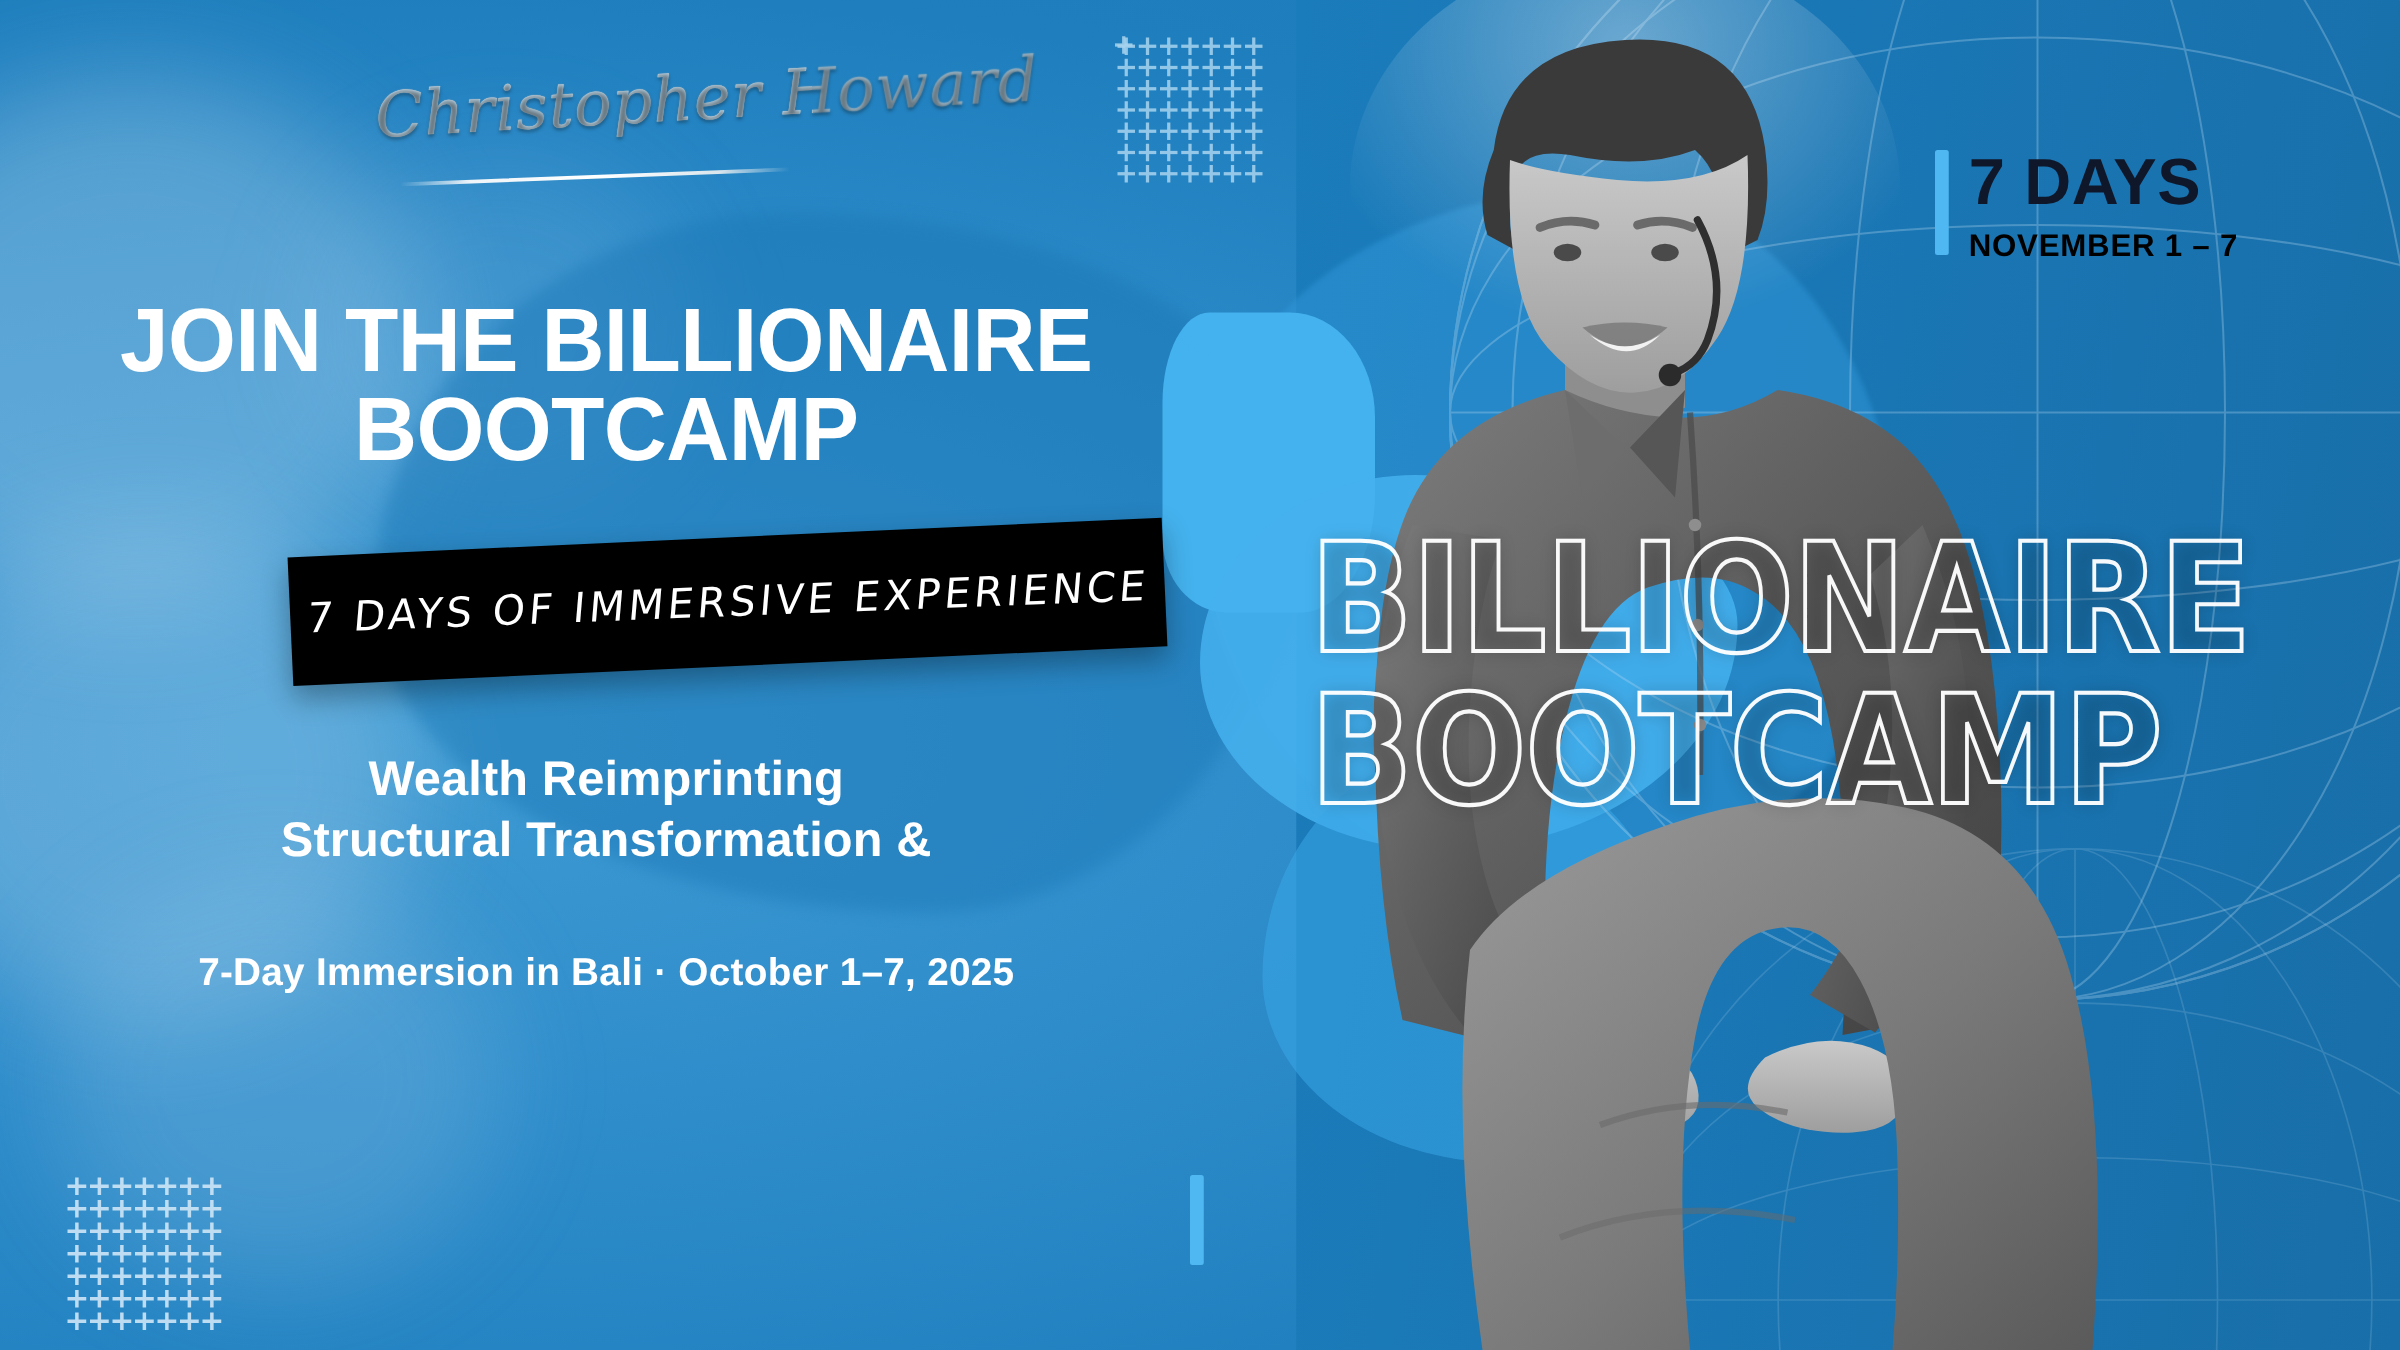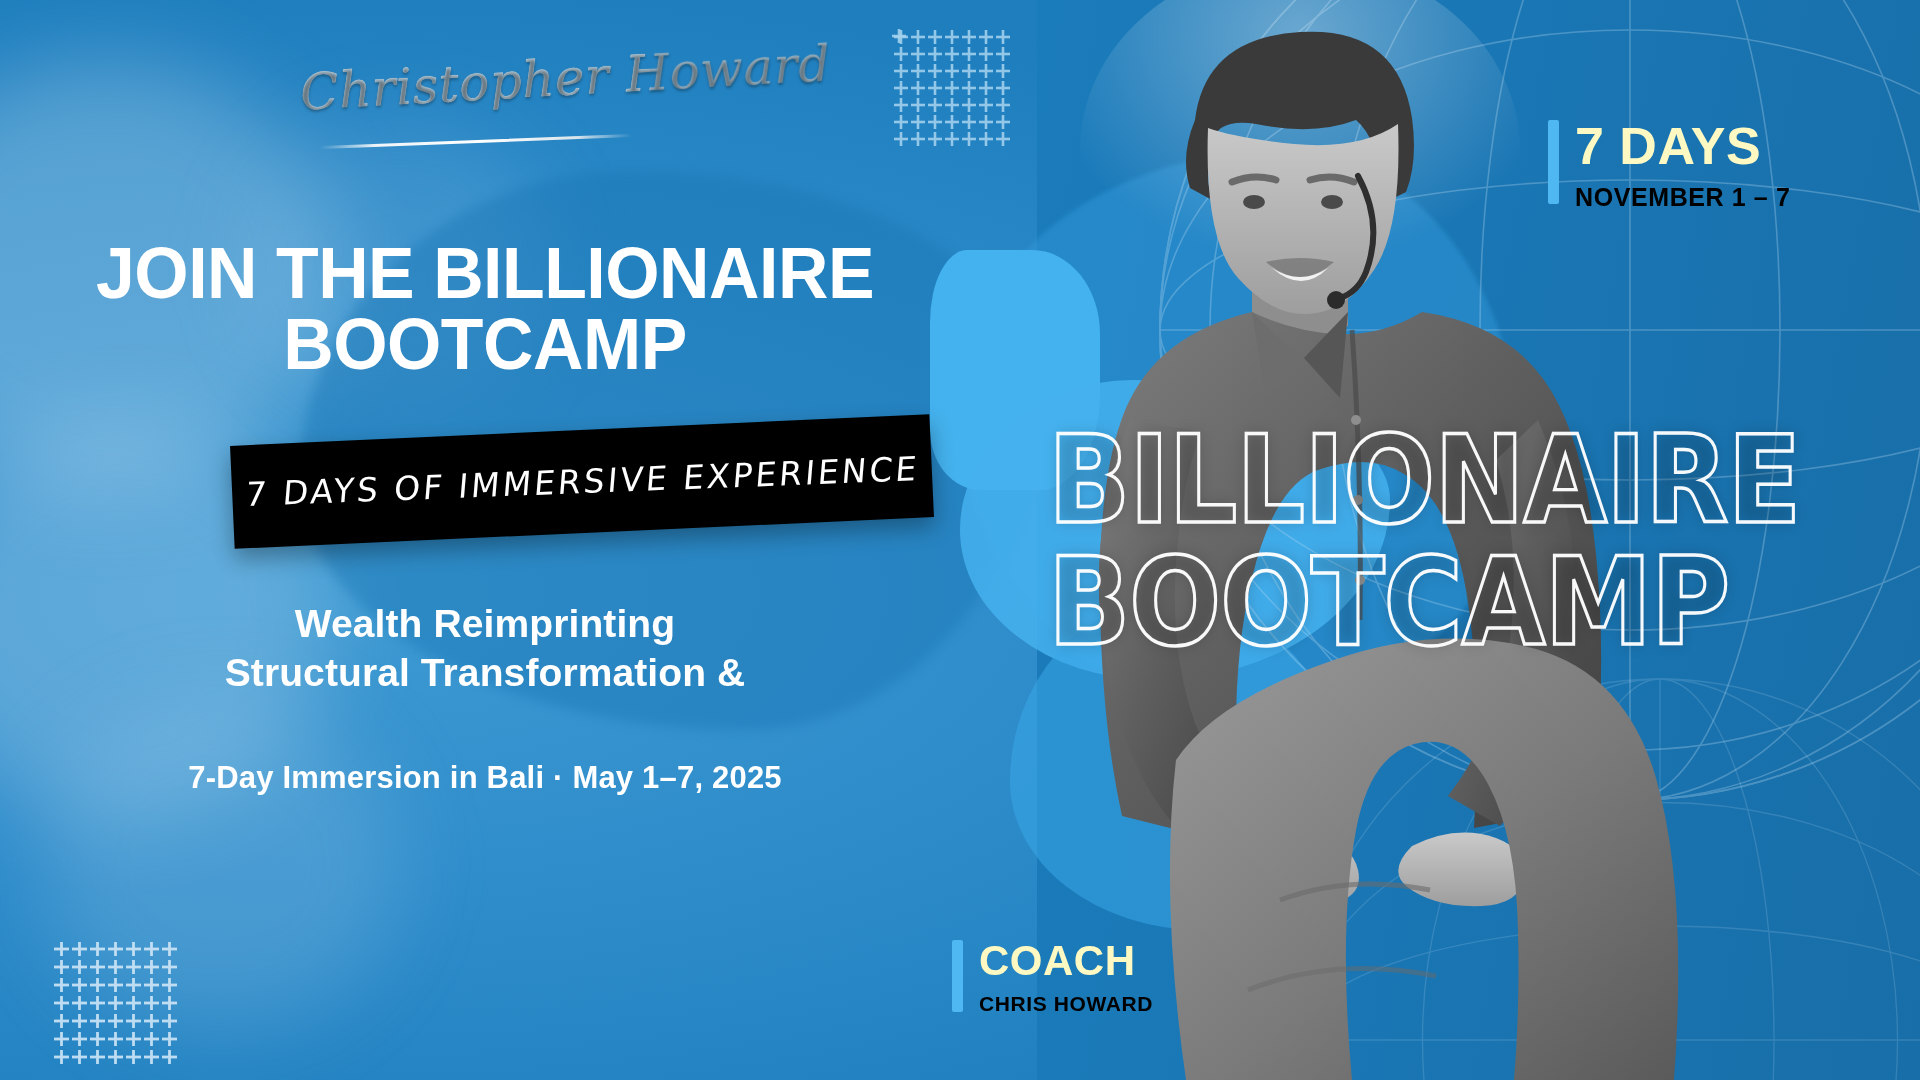--- a/index.html
+++ b/index.html
@@ -179,21 +179,21 @@
   .outline-line.l2{margin-top:18px;}
 
   
   .badge{
     position:absolute;display:flex;align-items:stretch;gap:16px;
   }
   .badge-bar{
     width:11px;border-radius:2px;background:#4fb8f2;flex:0 0 auto;
   }
   .badge-big{
-    color:#fef9c3;font-weight:700;line-height:1;
+    color:#0f172a;font-weight:700;line-height:1;
     letter-spacing:.5px;
   }
   .badge-small{
     color:#000000;font-weight:700;line-height:1;
     letter-spacing:.6px;
   }
 
   #days-badge{left:1548px;top:120px;height:84px;}
   #days-badge .badge-big{font-size:52px;}
   #days-badge .badge-small{font-size:25px;margin-top:13px;}
@@ -760,31 +760,27 @@
 
   <div class="ribbon">
     <span class="ribbon-text">7 DAYS OF IMMERSIVE EXPERIENCE</span>
   </div>
 
   <div class="subhead">
     <div>Wealth Reimprinting</div>
     <div>Structural Transformation &amp;</div>
   </div>
 
-  <div class="dateline">7-Day Immersion in Bali  ·  May 1–7, 2025</div>
+  <div class="dateline">7-Day Immersion in Bali  ·  October 1–7, 2025</div>
 
   <div class="badge" id="days-badge">
     <div class="badge-bar"></div>
     <div>
       <div class="badge-big">7 DAYS</div>
       <div class="badge-small">NOVEMBER 1 – 7</div>
     </div>
   </div>
 
   <div class="badge" id="coach-badge">
     <div class="badge-bar"></div>
-    <div>
-      <div class="badge-big">COACH</div>
-      <div class="badge-small">CHRIS HOWARD</div>
-    </div>
   </div>
 
 </div>
 
 </body></html>

